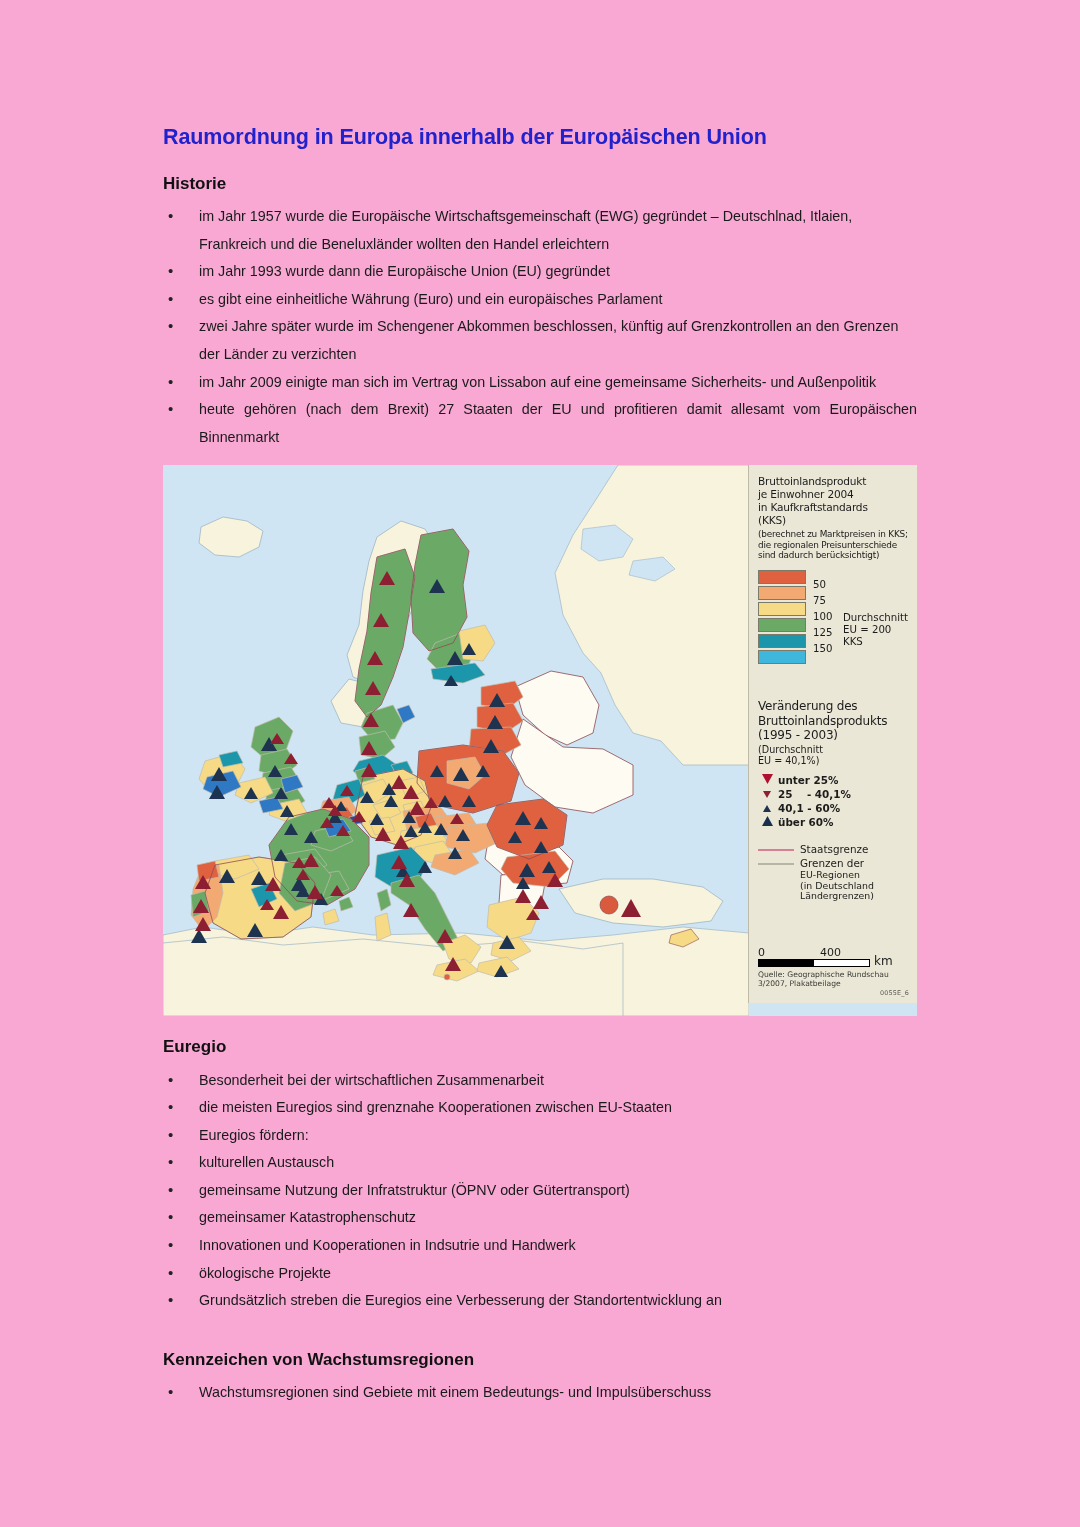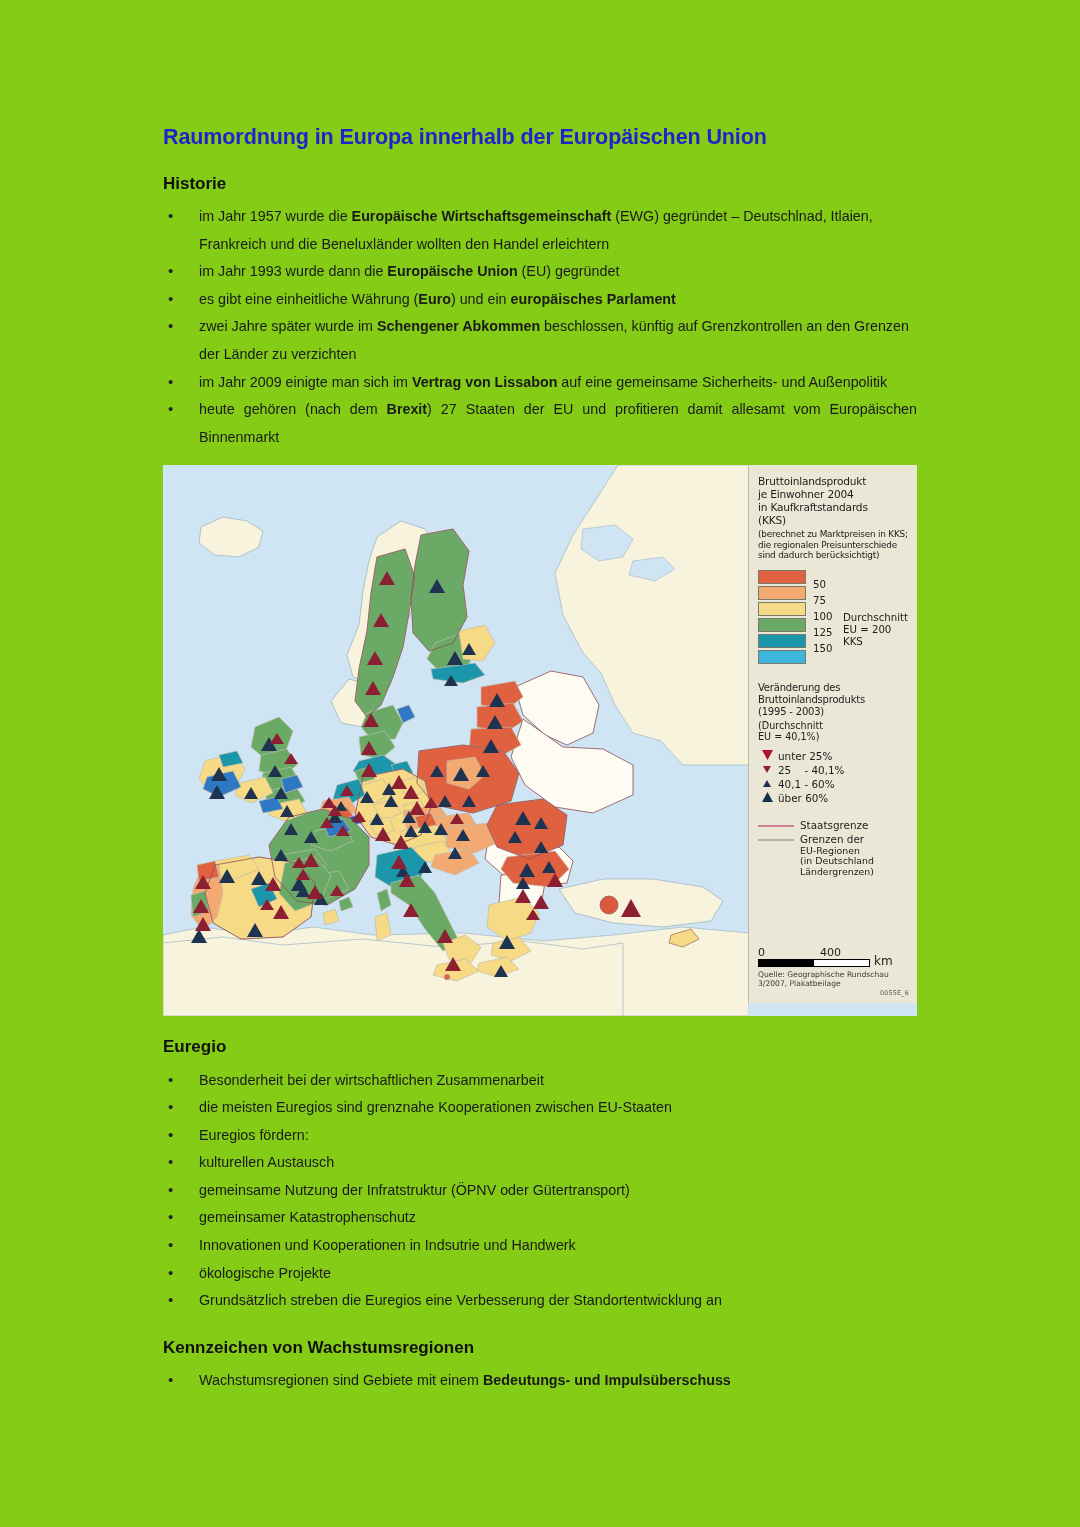--- a/index.html
+++ b/index.html
@@ -13,21 +13,21 @@
     font-family: "Liberation Sans", sans-serif;
     color: #000000;
     overflow: hidden;
     position: relative;
   }
   .page {
     position: absolute;
     left: 0; top: 0;
     width: 1080px;
     height: 1527px;
-    background: #84cc16;
+    background: #f9a8d4;
   }
   .content {
     position: absolute;
     left: 163px;
     top: 125px;
     width: 754px;
   }
 
   
   .doc-title {
@@ -38,21 +38,21 @@
     margin: 0 0 22px 0;
     line-height: 1.2;
   }
   .section-head {
     font-size: 17px;
     font-weight: bold;
     color: #111;
     margin: 0 0 9px 0;
     line-height: 1.25;
   }
-  .section-head.spaced { margin-top: 22px; }
+  .section-head.spaced { margin-top: 34px; }
 
   ul.bullets {
     list-style: none;
     margin: 0;
     padding: 0;
   }
   ul.bullets > li {
     position: relative;
     padding-left: 36px;
     font-size: 14.3px;
@@ -64,21 +64,21 @@
     content: "\2022";
     position: absolute;
     left: 5px;
     top: -1px;
     font-size: 15px;
     color: #222;
   }
   li.justify { text-align: justify; }
   li.nobullet { padding-left: 36px; }
   li.nobullet::before { content: ""; }
-  b, strong { font-weight: bold; }
+  b, strong { font-weight: normal; }
 
   
   .map-figure {
     position: relative;
     width: 754px;
     height: 551px;
     margin: 14px 0 20px 0;
     background: #cfe5f4;
     overflow: hidden;
   }
@@ -139,31 +139,31 @@
   }
   .avg-note {
     position: absolute;
     left: 85px;
     top: 42px;
     font-size: 10.2px;
     line-height: 1.18;
     white-space: nowrap;
   }
   .lg-title2 {
-    margin-top: 16px;
-    font-size: 10px;
+    margin-top: 33px;
+    font-size: 12px;
     line-height: 1.22;
     letter-spacing: -0.2px;
   }
   .lg-sub2 {
     font-size: 9.6px;
     line-height: 1.2;
     margin-top: 1px;
   }
-  .tri-list { margin-top: 6px; }
+  .tri-list { margin-top: 6px; font-weight: bold; }
   .tri-row {
     display: flex;
     align-items: center;
     height: 14px;
     font-size: 10.4px;
   }
   .tri-glyph {
     width: 18px;
     text-align: center;
     flex: 0 0 auto;

